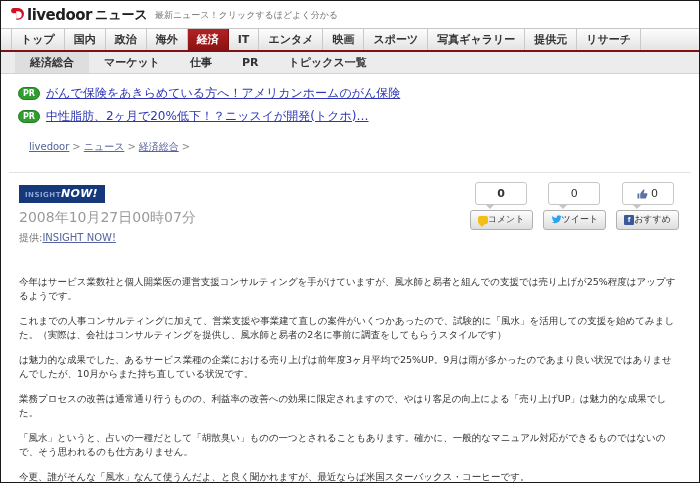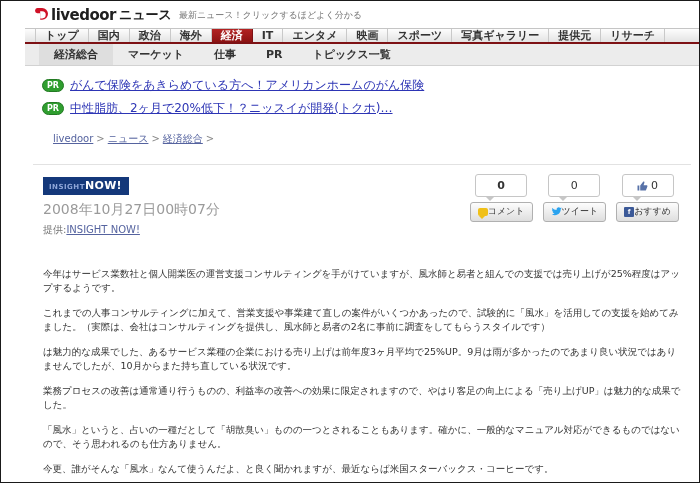--- a/index.html
+++ b/index.html
@@ -1,32 +1,32 @@
 <!DOCTYPE html>
 <html><head>
 <meta charset="utf-8">
 <style>
   * { box-sizing: border-box; }
   html,body { margin:0; padding:0; background:#fff; }
   body { font-family:"DejaVu Sans","Liberation Sans",sans-serif; }
   .page {
     width:700px; height:483px; background:#fff;
-    border:1px solid #1a1a1a; overflow:hidden; position:relative;padding-left:24px;
+    border:1px solid #1a1a1a; overflow:hidden; position:relative;
   }
 
   
   .masthead { height:27px; display:flex; align-items:center; padding-left:10px; gap:7px; background:#fff; }
   .logo { display:flex; align-items:center; gap:3px; cursor:pointer; }
   .logo-mark { width:13px; height:15px; display:block; }
   .logo-livedoor { font-weight:bold; font-size:15px; color:#1f1f1f; letter-spacing:-0.5px; }
   .logo-news { font-weight:bold; font-size:13px; color:#1f1f1f; }
   .tagline { font-size:9px; color:#777; padding-top:2px; }
 
   
-  .mainnav { display:flex; height:16px; background:linear-gradient(#fdfdfd,#e3e3e3);
+  .mainnav { display:flex; height:24px; background:linear-gradient(#fdfdfd,#e3e3e3);
              border-top:1px solid #c5c5c5; border-bottom:2px solid #7d1114; }
   .mainnav .tab { display:flex; align-items:center; padding:0 9px; font-size:11px; font-weight:bold;
                   color:#333; border-right:1px solid #c9c9c9; cursor:pointer; white-space:nowrap; }
   .mainnav .tab:first-child { border-left:1px solid #c9c9c9; margin-left:10px; }
   .mainnav .tab.active { background:linear-gradient(#b32222,#8c1212); color:#fff; border-color:#7d1114; }
 
   
   .subnav { display:flex; height:22px; background:#ececec; border-bottom:1px solid #d2d2d2;
             align-items:stretch; padding-left:14px; }
   .subnav .item { font-size:11px; font-weight:bold; color:#333; padding:0 15px;
@@ -44,21 +44,21 @@
   .breadcrumb { padding:7px 0 2px 17px; font-size:10px; color:#888;margin-left:11px; }
   .breadcrumb a { color:#55639f; text-decoration:underline; cursor:pointer; }
   .breadcrumb .sep { margin:0 3px; color:#888; }
 
   
   .article-title { margin:9px 0 8px; padding:0 18px; font-size:15px; font-weight:bold; color:#141414; }
   .meta-wrap { border-top:1px solid #e2e2e2; margin:16px 8px; padding:9px 8px 4px 10px;
                display:flex; justify-content:space-between; align-items:flex-start; }
   .insight-logo { display:inline-flex; align-items:baseline; background:#14387a; padding:2px 7px 3px 6px; cursor:pointer; }
   .insight-txt { color:#8fa7d9; font-size:7px; font-weight:bold; letter-spacing:.5px; }
-  .now-txt { color:#fff; font-size:11px; font-weight:bold; letter-spacing:.3px; }
+  .now-txt { color:#fff; font-size:11px; font-weight:bold; font-style:italic; letter-spacing:.3px; }
   .meta-date { font-size:14px; color:#9a9a9a; margin-top:6px; }
   .meta-provider { font-size:10px; color:#777; margin-top:4px; }
   .provider-link { color:#55639f; text-decoration:underline; cursor:pointer; }
 
   
   .social { display:flex; gap:10px; padding-right:4px; }
   .social-col { display:flex; flex-direction:column; align-items:center; gap:5px; }
   .count-box { width:52px; height:23px; border:1px solid #c6c6c6; border-radius:3px; background:#fff;
                display:flex; align-items:center; justify-content:center; gap:3px;
                font-size:11px; color:#333; position:relative; }

